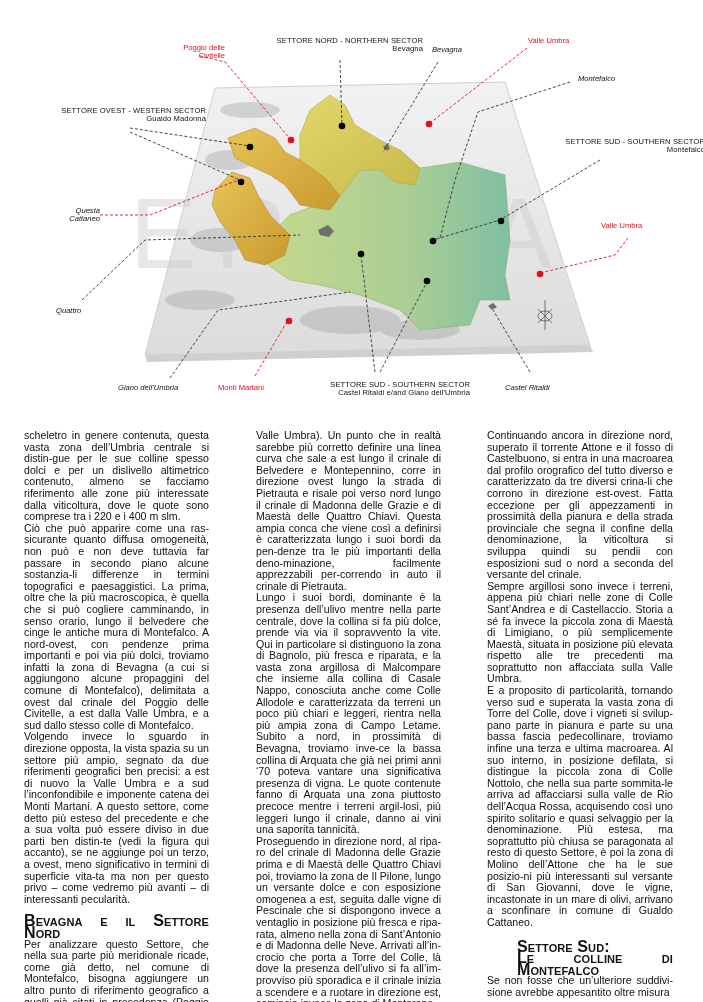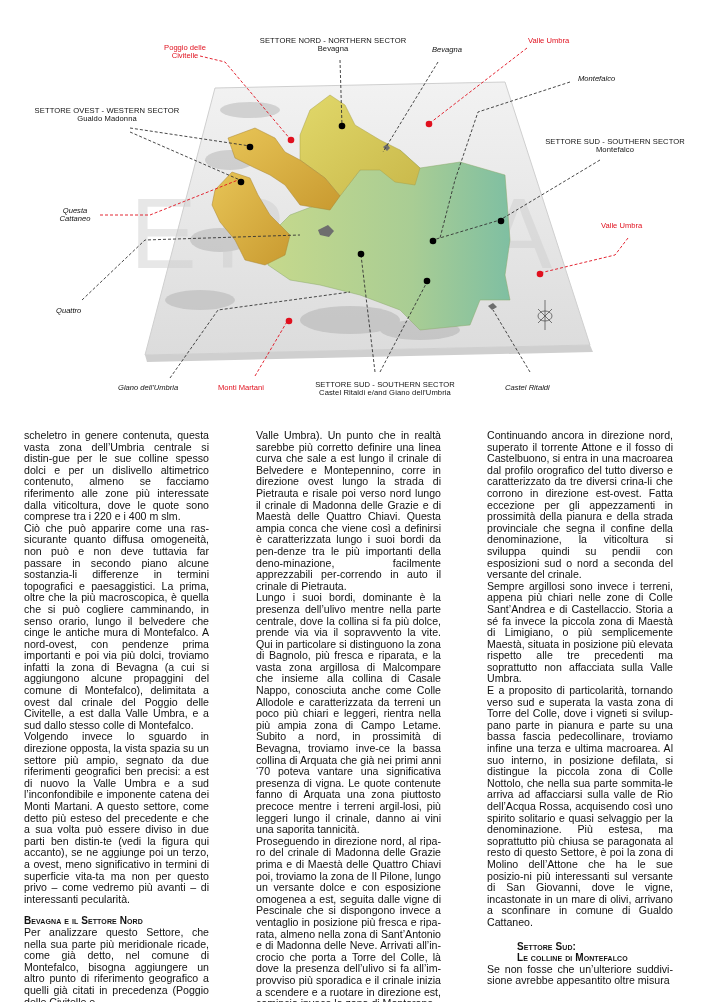--- a/index.html
+++ b/index.html
@@ -1,27 +1,27 @@
 <!DOCTYPE html>
 <html><head>
 <meta charset="utf-8">
 <style>
   html, body { margin:0; padding:0; background:#ffffff; }
   body { width:703px; height:1002px; position:relative; overflow:hidden; font-family:"Liberation Sans", sans-serif; color:#111; }
   .map-area { position:absolute; left:0; top:0; width:703px; height:400px; }
   .map-svg { position:absolute; left:0; top:0; }
   .lbl { position:absolute; font-size:7.6px; line-height:8.4px; white-space:nowrap; }
-  .lbl.center { text-align:center; }
+  .lbl.center { text-align:right; }
   .lbl.bold { font-weight:normal; letter-spacing:0.1px; }
   .lbl.italic { font-style:italic; }
   .lbl.red { color:#e0101e; }
   .lbl .sub { display:block; }
   .col { position:absolute; top:430px; font-size:10.6px; line-height:11.6px; text-align:justify; hyphens:manual; }
   .col p { margin:0; text-indent:0; }
-  .col h3 { margin:10px 0 0 0; font-size:10px; line-height:11.6px; font-weight:bold; font-variant:small-caps; letter-spacing:0.1px; }
+  .col h3 { margin:10px 0 0 0; font-size:16px; line-height:11.6px; font-weight:bold; font-variant:small-caps; letter-spacing:0.1px; }
   .col1 { left:24px; width:185px; }
   .col2 { left:256px; width:185px; }
   .col3 { left:487px; width:186px; }
 </style>
 </head>
 <body>
 
 <div class="map-area">
   <svg class="map-svg" width="703" height="400" viewBox="0 0 703 400">
     <defs>
@@ -118,21 +118,21 @@
     <span class="sub">Poggio delle</span>
     <span class="sub">Civitelle</span>
   </div>
   <div class="lbl center bold" style="left:243px;top:37px;width:180px;">
     <span class="sub">SETTORE NORD - NORTHERN SECTOR</span>
     <span class="sub">Bevagna</span>
   </div>
   <div class="lbl italic" style="left:432px;top:46px;">Bevagna</div>
   <div class="lbl red" style="left:528px;top:37px;">Valle Umbra</div>
   <div class="lbl italic" style="left:578px;top:75px;">Montefalco</div>
-  <div class="lbl center bold" style="left:22px;top:107px;width:170px;">
+  <div class="lbl center bold" style="left:36px;top:107px;width:170px;">
     <span class="sub">SETTORE OVEST - WESTERN SECTOR</span>
     <span class="sub">Gualdo Madonna</span>
   </div>
   <div class="lbl center bold" style="left:525px;top:138px;width:180px;">
     <span class="sub">SETTORE SUD - SOUTHERN SECTOR</span>
     <span class="sub">Montefalco</span>
   </div>
   <div class="lbl center italic" style="left:50px;top:207px;width:50px;">
     <span class="sub">Questa</span>
     <span class="sub">Cattaneo</span>

